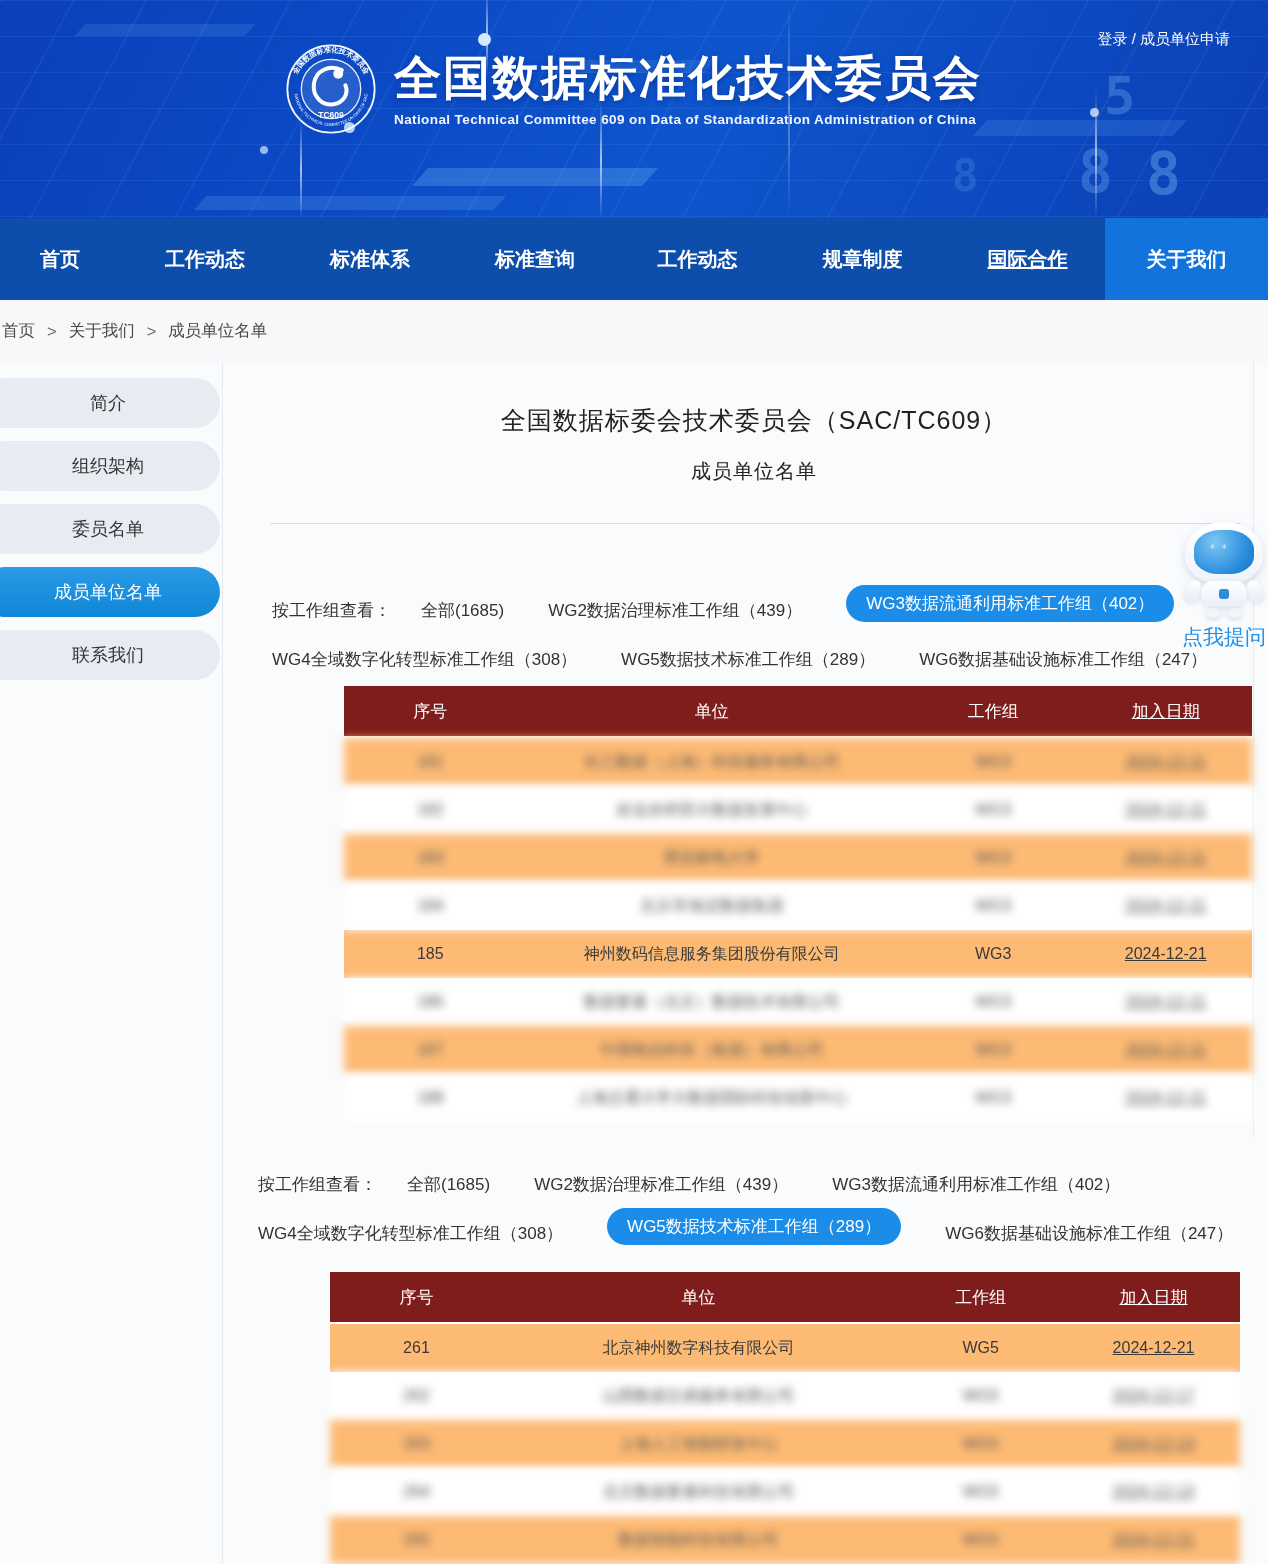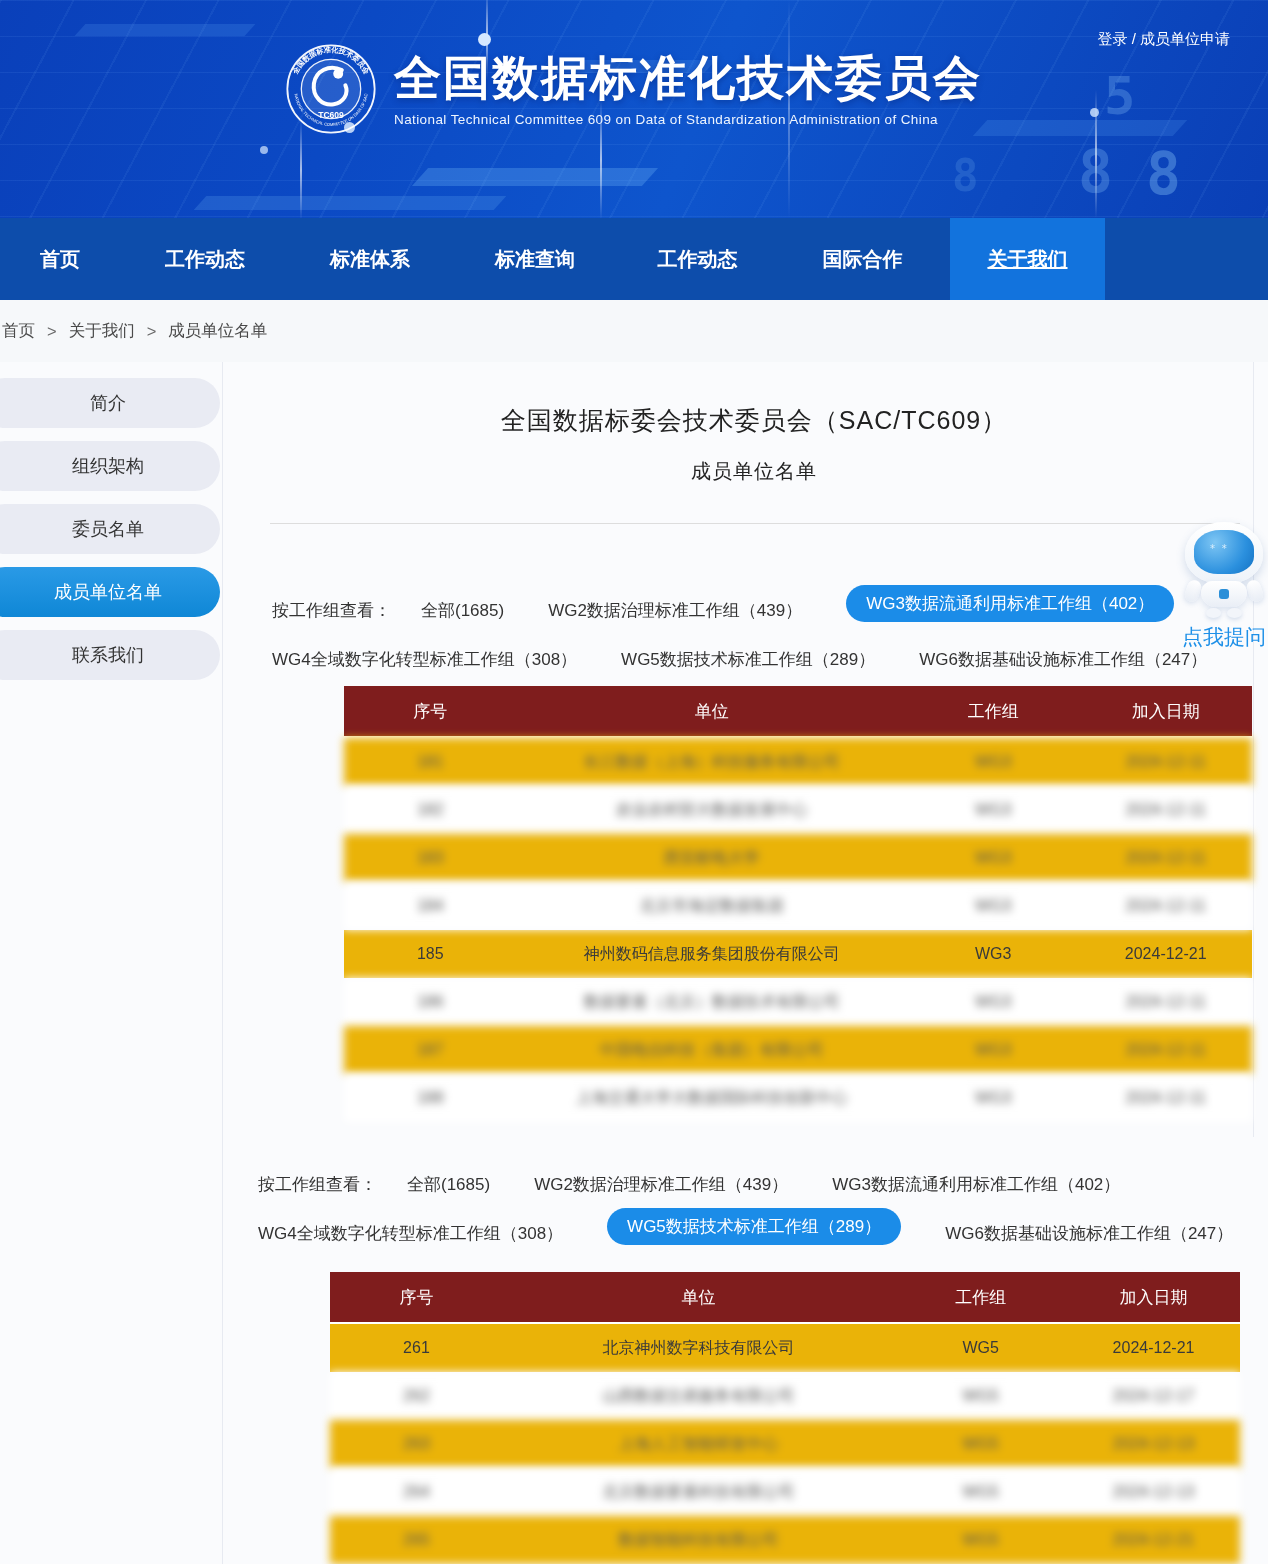--- a/index.html
+++ b/index.html
@@ -36,21 +36,21 @@
   .g8a { left:1078px; top:138px; font-size:58px; }
   .g8b { left:1146px; top:140px; font-size:58px; color:rgba(150,210,255,.33); }
   .g8c { left:952px; top:150px; font-size:44px; color:rgba(150,210,255,.16); }
 
   .login { position:absolute; top:30px; right:38px; font-size:15px; color:#fff; text-decoration:none; z-index:3; cursor:pointer; }
 
   .brand { position:absolute; top:44px; left:0; width:100%; display:flex; justify-content:center; align-items:center; gap:18px; z-index:2; }
   .logo { width:90px; height:90px; flex:0 0 auto; }
   .brand-text { text-align:left; }
   .brand-title { font-size:47px; font-weight:bold; color:#fff; letter-spacing:2px; line-height:1.15; text-shadow:0 2px 6px rgba(0,30,110,.45); }
-  .brand-sub { margin-top:6px; font-size:13.5px; color:#eef5ff; letter-spacing:.4px; }
+  .brand-sub { margin-top:6px; font-size:13.5px; color:#eef5ff; letter-spacing:.4px;font-weight:bold; }
 
   
   .nav { position:absolute; top:218px; left:0; width:1268px; height:82px; background:#0d4dab; display:flex; z-index:2; }
   .nav-item { height:82px; display:flex; align-items:center; justify-content:center; color:#fff; font-size:20px; font-weight:bold; cursor:pointer; }
   .nav-item:nth-child(1){ width:120px; } .nav-item:nth-child(2){ width:170px; }
   .nav-item:nth-child(3){ width:160px; } .nav-item:nth-child(4){ width:170px; }
   .nav-item:nth-child(5){ width:155px; } .nav-item:nth-child(6){ width:175px; }
   .nav-item:nth-child(7){ width:155px;text-decoration:underline; } .nav-item:nth-child(8){ width:163px; }
   .nav-item.active { background:#1273dd; }
 
@@ -95,23 +95,23 @@
   .robot-leg { position:absolute; width:15px; height:10px; background:#f2f5fa; border-radius:50%; top:86px; box-shadow:0 2px 4px rgba(70,110,170,.2); }
   .leg-l { left:26px; } .leg-r { right:26px; }
   .mascot-label { margin-top:16px; font-size:21px; color:#1e90e8; }
 
   
   .table { position:absolute; }
   .table-1 { top:686px; left:344px; width:908px; }
   .table-2 { top:1272px; left:330px; width:910px; }
   .thead { display:flex; height:52px; align-items:center; background:#7f1d1d; color:#fff; font-size:17px; border-bottom:2px solid #fff; }
   .trow { display:flex; height:48px; align-items:center; background:#fff; color:#3a3a3a; font-size:16px; }
-  .trow.alt { background:#eab308; }
+  .trow.alt { background:#fdba74; }
   .c { text-align:center; }
-  .c.no { width:19%; } .c.org { width:43%; } .c.wg { width:19%; } .c.date { width:19%; }
+  .c.no { width:19%; } .c.org { width:43%; } .c.wg { width:19%; } .c.date { width:19%;text-decoration:underline; }
   .trow.blurred { filter:blur(4px); color:#555; }
 </style>
 </head>
 <body>
 
 <div class="page">
 
   <header class="header">
     <div class="band b1"></div>
     <div class="band b2"></div>
@@ -160,20 +160,21 @@
       </div>
     </div>
   </header>
 
   <nav class="nav">
     <div class="nav-item">首页</div>
     <div class="nav-item">工作动态</div>
     <div class="nav-item">标准体系</div>
     <div class="nav-item">标准查询</div>
     <div class="nav-item">工作动态</div>
+    <div class="nav-item">规章制度</div>
     <div class="nav-item">国际合作</div>
     <div class="nav-item active">关于我们</div>
   </nav>
 
   <div class="breadcrumb">
     <span class="crumb-link">首页</span>
     <span class="sep">&gt;</span>
     <span class="crumb-link">关于我们</span>
     <span class="sep">&gt;</span>
     <span>成员单位名单</span>

